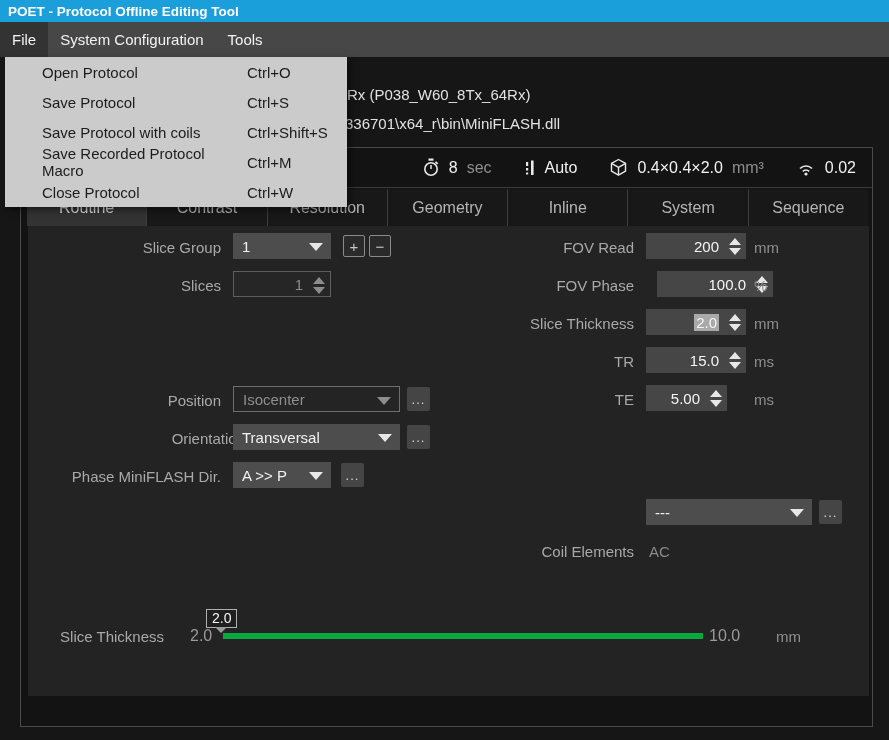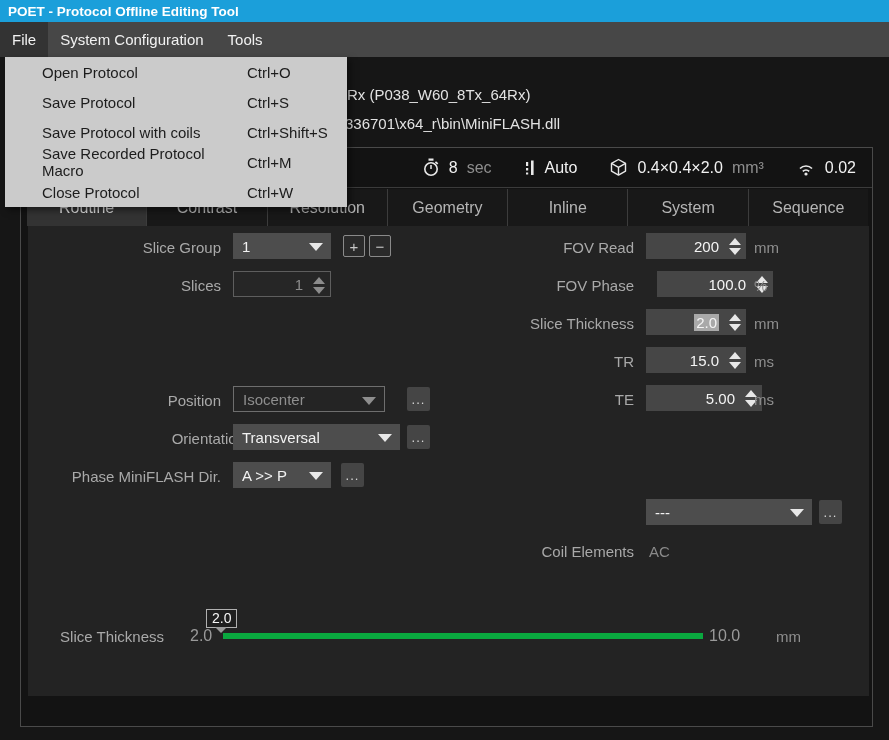--- a/index.html
+++ b/index.html
@@ -161,21 +161,21 @@
     <div class="flabel" style="left:0px; top:51px; width:193px;">Slices</div>
     <div class="spin disabled" style="left:205px; top:45px; width:98px;">
       <span class="spinval">1</span>
       <span class="arrows">
           <i class="arr-up"></i>
           <i class="arr-dn"></i>
         </span>
     </div>
 
     <div class="flabel" style="left:0px; top:166px; width:193px;">Position</div>
-    <div class="combo disabled" style="left:205px; top:160px; width:152px;">
+    <div class="combo disabled" style="left:205px; top:160px; width:167px;">
       <span class="comboval">Isocenter</span>
       <span class="carrow"></span>
     </div>
     <div class="morebtn" style="left:379px; top:161px;">...</div>
 
     <div class="flabel" style="left:0px; top:204px; width:193px;margin-left:24px;">Orientation</div>
     <div class="combo" style="left:205px; top:198px; width:167px;">
       <span class="comboval">Transversal</span>
       <span class="carrow"></span>
     </div>
@@ -222,21 +222,21 @@
     <div class="spin" style="left:618px; top:121px; width:100px;">
       <span class="spinval">15.0</span>
       <span class="arrows">
           <i class="arr-up"></i>
           <i class="arr-dn"></i>
         </span>
     </div>
     <div class="unit" style="left:726px; top:127px;">ms</div>
 
     <div class="flabel" style="left:420px; top:165px; width:186px;">TE</div>
-    <div class="spin" style="left:618px; top:159px; width:116px;">
+    <div class="spin" style="left:618px; top:159px; width:81px;">
       <span class="spinval">5.00</span>
       <span class="arrows">
           <i class="arr-up"></i>
           <i class="arr-dn"></i>
         </span>
     </div>
     <div class="unit" style="left:726px; top:165px;">ms</div>
 
     <div class="combo" style="left:618px; top:273px; width:166px;">
       <span class="comboval">---</span>

